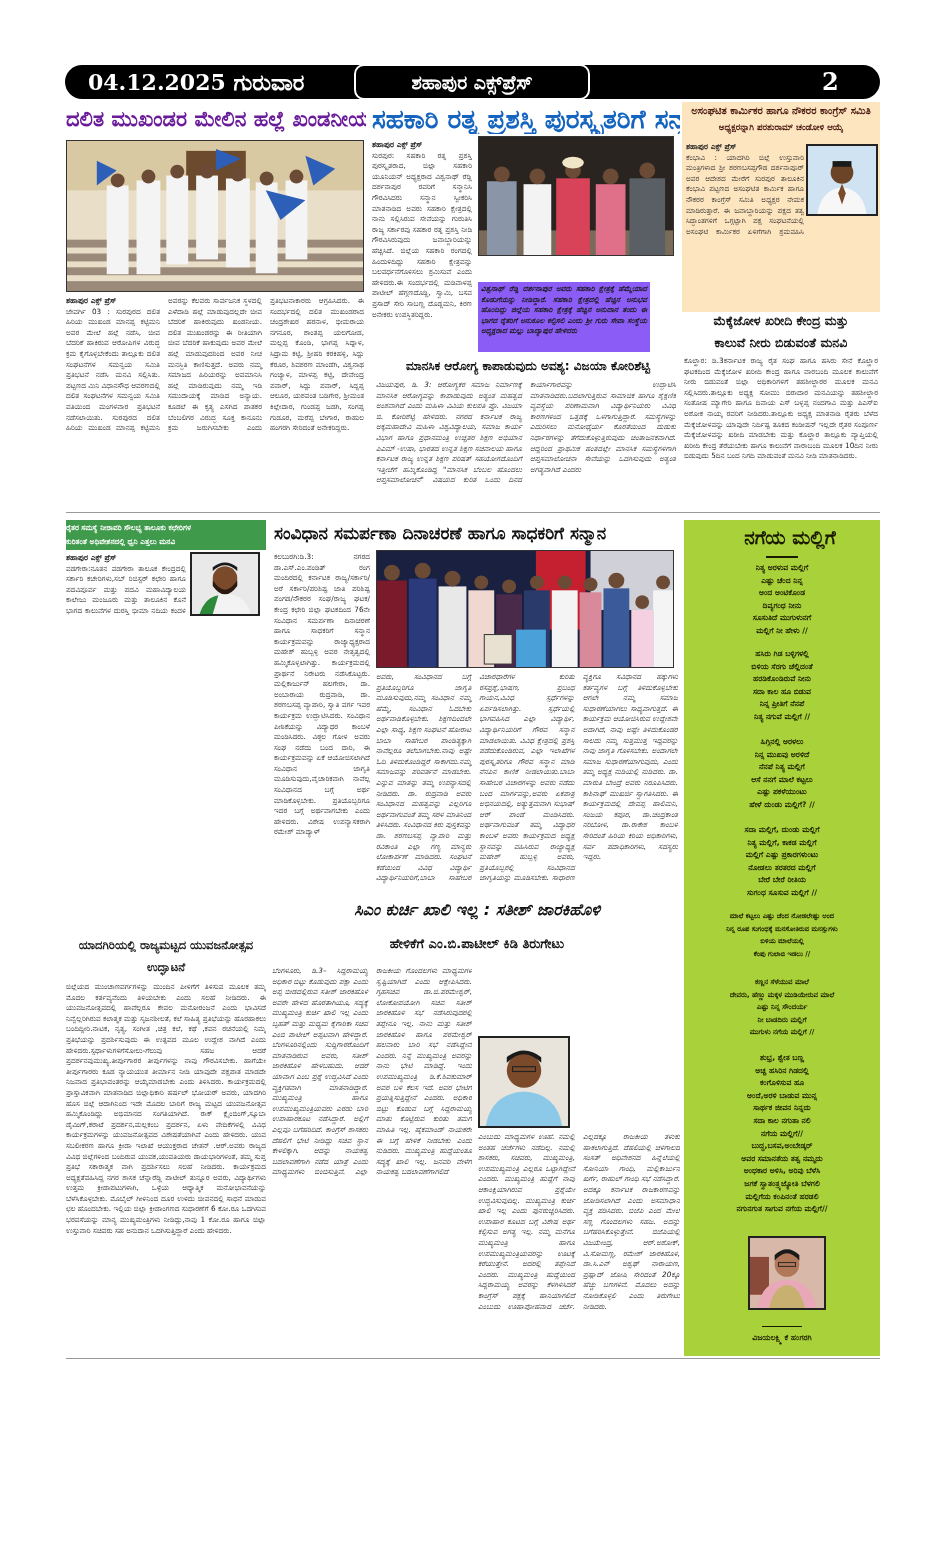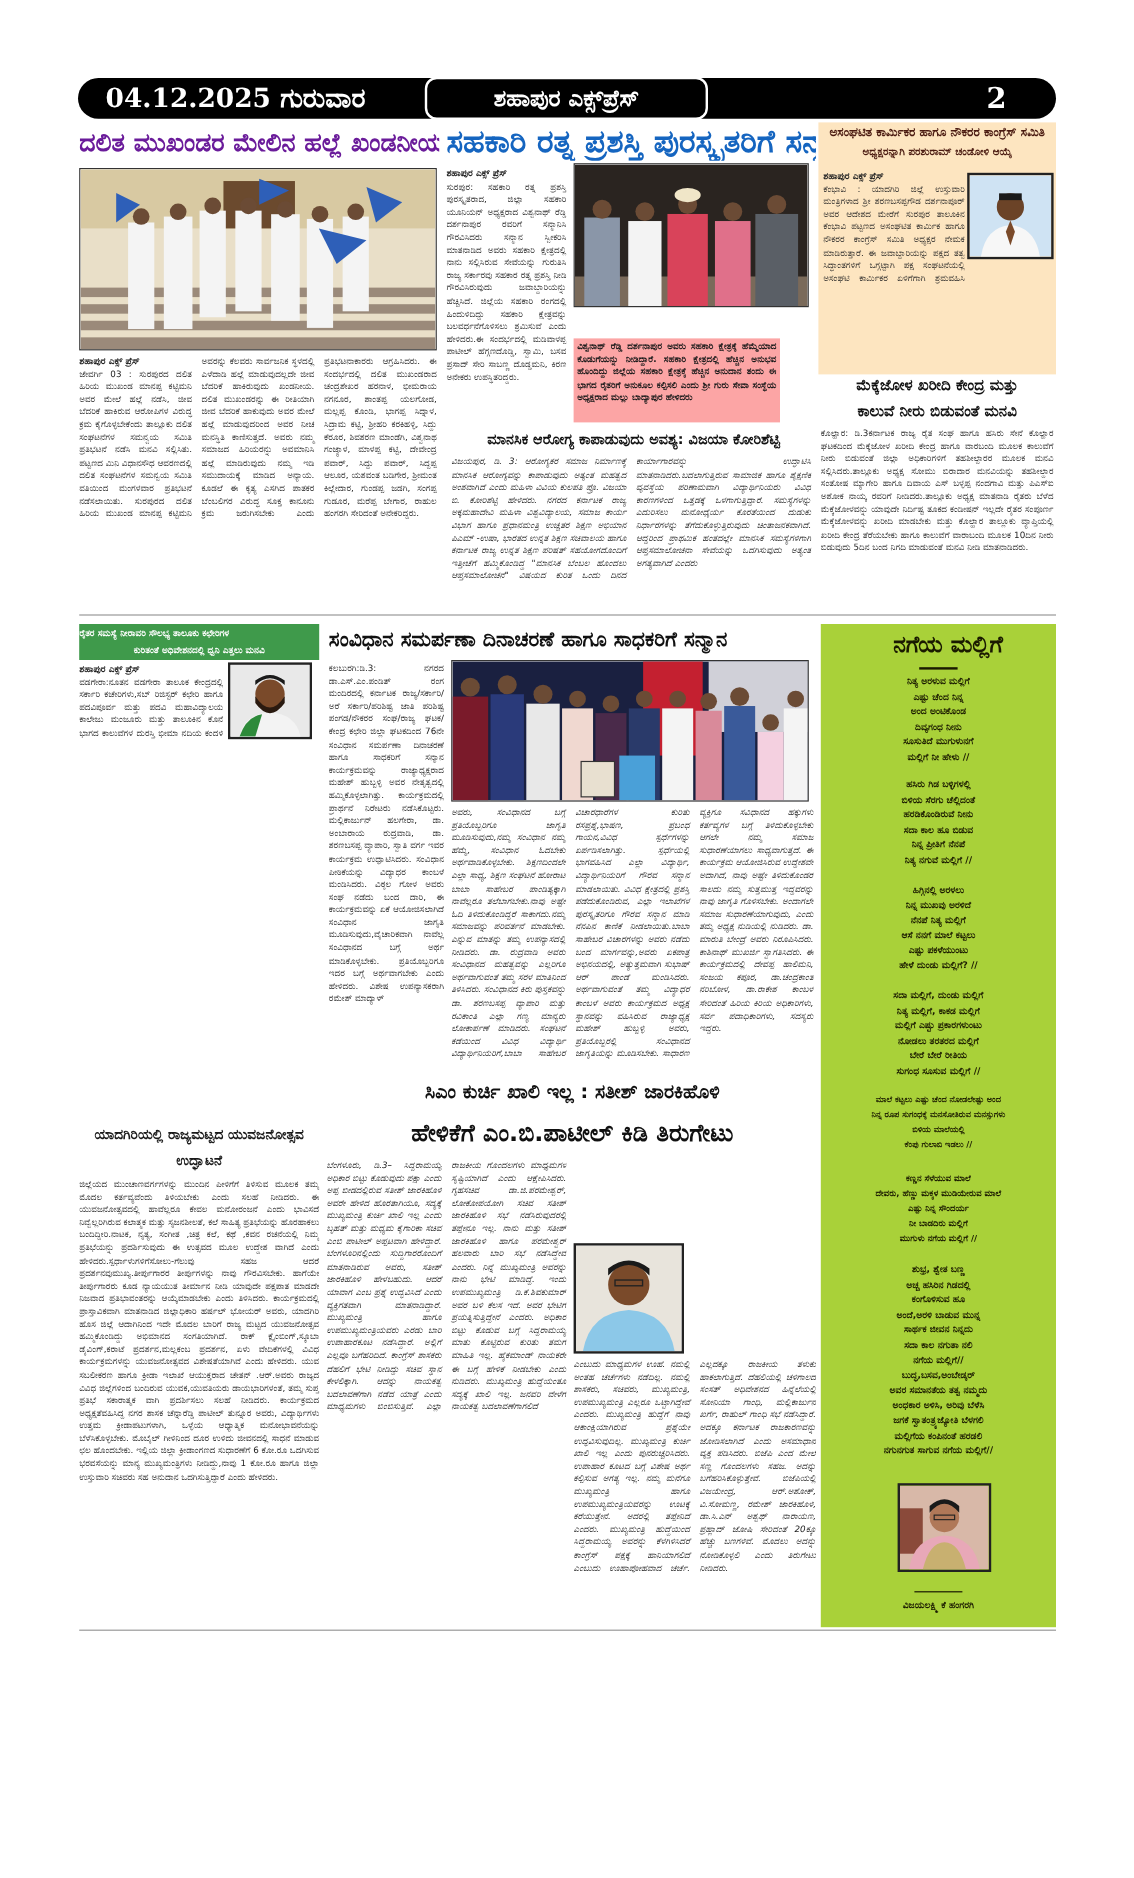--- a/index.html
+++ b/index.html
@@ -93,21 +93,21 @@
         <circle cx="95" cy="34" r="8"></circle>
         <circle cx="133" cy="40" r="8"></circle>
         <circle cx="170" cy="34" r="8"></circle>
       </g>
     <ellipse cx="95" cy="26" rx="11" ry="6" fill="#f0e6c8"></ellipse>
   </svg>
 </div>
 <div class="abs txt" style="left:478px; top:260px; width:196px; height:22px;">
   <span></span>
 </div>
-<div class="abs txt" style="left:478px; top:282px; width:172px; height:70px; background:#fca5a5; font-weight:bold; padding:2px 3px; color:#1a1a1a;">
+<div class="abs txt" style="left:478px; top:282px; width:172px; height:70px; background:#8b5cf6; font-weight:bold; padding:2px 3px; color:#1a1a1a;font-style:italic;">
   <span>ವಿಶ್ವನಾಥ್ ರೆಡ್ಡಿ ದರ್ಶನಾಪುರ ಅವರು ಸಹಕಾರಿ ಕ್ಷೇತ್ರಕ್ಕೆ ಹೆಮ್ಮೆಯಾದ ಕೊಡುಗೆಯನ್ನು ನೀಡಿದ್ದಾರೆ. ಸಹಕಾರಿ ಕ್ಷೇತ್ರದಲ್ಲಿ ಹೆಚ್ಚಿನ ಅನುಭವ ಹೊಂದಿದ್ದು ಜಿಲ್ಲೆಯ ಸಹಕಾರಿ ಕ್ಷೇತ್ರಕ್ಕೆ ಹೆಚ್ಚಿನ ಅನುದಾನ ತಂದು ಈ ಭಾಗದ ರೈತರಿಗೆ ಅನುಕೂಲ ಕಲ್ಪಿಸಲಿ ಎಂದು ಶ್ರೀ ಗುರು ಸೇವಾ ಸಂಸ್ಥೆಯ ಅಧ್ಯಕ್ಷರಾದ ಮಲ್ಲು ಬಾದ್ಯಾಪುರ ಹೇಳಿದರು</span>
 </div>
 
 <div class="abs" style="left:682px; top:102px; width:198px; height:210px; background:#fde5c0;"></div>
 <div class="abs headline" style="left:684px; top:104px; width:194px; font-size:10px; line-height:14px; text-align:center; color:#4a1a10;">ಅಸಂಘಟಿತ ಕಾರ್ಮಿಕರ ಹಾಗೂ ನೌಕರರ ಕಾಂಗ್ರೆಸ್ ಸಮಿತಿ</div>
 <div class="abs headline" style="left:684px; top:118px; width:194px; font-size:8.6px; line-height:18px; text-align:center; color:#4a1a10;">ಅಧ್ಯಕ್ಷರನ್ನಾಗಿ ಪರಶುರಾಮ್ ಚಂಡೋಳಿ ಆಯ್ಕೆ</div>
 <div class="abs photo" style="left:806px; top:144px; width:72px; height:72px; border:2px solid #222;">
   <svg viewBox="0 0 72 72" preserveAspectRatio="none">
     <rect width="72" height="72" fill="#cfe3f3"></rect>
     <path d="M10 72 Q14 46 36 44 Q58 46 62 72 Z" fill="#f7f7f7"></path>
@@ -132,21 +132,21 @@
 
 <div class="abs headline" style="left:376px; top:355px; width:304px; font-size:12px; line-height:22px;text-align:center;">ಮಾನಸಿಕ ಆರೋಗ್ಯ ಕಾಪಾಡುವುದು ಅವಶ್ಯ: ವಿಜಯಾ ಕೋರಿಶೆಟ್ಟಿ</div>
 <div class="abs txt cols2" style="left:376px; top:380px; width:300px; height:128px;">
   <span>ವಿಜಯಪುರ, ಡಿ. 3: ಆರೋಗ್ಯಕರ ಸಮಾಜ ನಿರ್ಮಾಣಕ್ಕೆ ಮಾನಸಿಕ ಆರೋಗ್ಯವನ್ನು ಕಾಪಾಡುವುದು ಅತ್ಯಂತ ಮಹತ್ವದ ಅಂಶವಾಗಿದೆ ಎಂದು ಮಹಿಳಾ ವಿವಿಯ ಕುಲಪತಿ ಪ್ರೊ. ವಿಜಯಾ ಬಿ. ಕೋರಿಶೆಟ್ಟಿ ಹೇಳಿದರು. ನಗರದ ಕರ್ನಾಟಕ ರಾಜ್ಯ ಅಕ್ಕಮಹಾದೇವಿ ಮಹಿಳಾ ವಿಶ್ವವಿದ್ಯಾಲಯ, ಸಮಾಜ ಕಾರ್ಯ ವಿಭಾಗ ಹಾಗೂ ಪ್ರಧಾನಮಂತ್ರಿ ಉಚ್ಚತರ ಶಿಕ್ಷಣ ಅಭಿಯಾನ ಪಿಎಮ್ -ಉಷಾ, ಭಾರತದ ಉನ್ನತ ಶಿಕ್ಷಣ ಸಚಿವಾಲಯ ಹಾಗೂ ಕರ್ನಾಟಕ ರಾಜ್ಯ ಉನ್ನತ ಶಿಕ್ಷಣ ಪರಿಷತ್ ಸಹಯೋಗದೊಂದಿಗೆ ಇತ್ತೀಚೆಗೆ ಹಮ್ಮಿಕೊಂಡಿದ್ದ "ಮಾನಸಿಕ ಬೆಂಬಲ ಹೊಂದಲು ಆಪ್ತಸಮಾಲೋಚನೆ" ವಿಷಯದ ಕುರಿತ ಒಂದು ದಿನದ ಕಾರ್ಯಾಗಾರವನ್ನು ಉದ್ಘಾಟಿಸಿ ಮಾತನಾಡಿದರು.ಬದಲಾಗುತ್ತಿರುವ ಸಾಮಾಜಿಕ ಹಾಗೂ ಶೈಕ್ಷಣಿಕ ವ್ಯವಸ್ಥೆಯ ಪರಿಣಾಮವಾಗಿ ವಿದ್ಯಾರ್ಥಿನಿಯರು ವಿವಿಧ ಕಾರಣಗಳಿಂದ ಒತ್ತಡಕ್ಕೆ ಒಳಗಾಗುತ್ತಿದ್ದಾರೆ. ಸಮಸ್ಯೆಗಳನ್ನು ಎದುರಿಸಲು ಮನೋಧೈರ್ಯ ಕೊರತೆಯಿಂದ ದುಡುಕು ನಿರ್ಧಾರಗಳನ್ನು ತೆಗೆದುಕೊಳ್ಳುತ್ತಿರುವುದು ಚಿಂತಾಜನಕವಾಗಿದೆ. ಆದ್ದರಿಂದ ಪ್ರಾಥಮಿಕ ಹಂತದಲ್ಲೇ ಮಾನಸಿಕ ಸಮಸ್ಯೆಗಳಿಗಾಗಿ ಆಪ್ತಸಮಾಲೋಚನಾ ಸೇವೆಯನ್ನು ಒದಗಿಸುವುದು ಅತ್ಯಂತ ಅಗತ್ಯವಾಗಿದೆ ಎಂದರು</span>
 </div>
 
 <div class="abs rule" style="left:66px; top:512px; width:814px;"></div>
 
 <div class="abs" style="left:66px; top:520px; width:200px; height:30px; background:#3f9a4b;"></div>
 <div class="abs headline" style="left:66px; top:521px; width:200px; font-size:7.4px; line-height:14px; text-align:left; color:#fff;">ರೈತರ ಸಮಸ್ಯೆ ನೀರಾವರಿ ಸೌಲಭ್ಯ ತಾಲೂಕು ಕಛೇರಿಗಳ</div>
-<div class="abs headline" style="left:66px; top:535px; width:200px; font-size:7.4px; line-height:14px; text-align:center; color:#fff;">ಕುರಿತಂತೆ ಅಧಿವೇಶನದಲ್ಲಿ ಧ್ವನಿ ಎತ್ತಲು ಮನವಿ</div>
+<div class="abs headline" style="left:66px; top:535px; width:200px; font-size:7.4px; line-height:14px; color:#fff;">ಕುರಿತಂತೆ ಅಧಿವೇಶನದಲ್ಲಿ ಧ್ವನಿ ಎತ್ತಲು ಮನವಿ</div>
 <div class="abs photo" style="left:190px; top:552px; width:70px; height:64px; border:2px solid #222;">
   <svg viewBox="0 0 70 64" preserveAspectRatio="none">
     <rect width="70" height="64" fill="#e9e9e9"></rect>
     <path d="M8 64 Q12 44 35 42 Q58 44 62 64 Z" fill="#f3f3f3"></path>
     <path d="M8 64 Q14 46 28 44 L22 64 Z" fill="#2d8a3a"></path>
     <circle cx="35" cy="26" r="13" fill="#7a4a2a"></circle>
     <path d="M22 28 Q35 48 48 28 L48 34 Q35 52 22 34 Z" fill="#2a1a10"></path>
     <path d="M22 18 Q35 6 48 18 L48 14 Q35 4 22 14 Z" fill="#1a1a1a"></path>
   </svg>
 </div>
@@ -263,22 +263,22 @@
 </div>
 <div class="abs" style="left:762px; top:1326px; width:40px; height:1px; background:#1a1a00;"></div>
 <div class="abs poem" style="left:686px; top:1332px; width:192px; height:16px;">ವಿಜಯಲಕ್ಷ್ಮಿ ಕೆ ಹಂಗರಗಿ</div>
 
 <div class="abs headline" style="left:66px; top:934px; width:200px; font-size:11.5px; line-height:22px; text-align:center; color:#1a1a1a;">ಯಾದಗಿರಿಯಲ್ಲಿ ರಾಜ್ಯಮಟ್ಟದ ಯುವಜನೋತ್ಸವ</div>
 <div class="abs headline" style="left:66px; top:956px; width:200px; font-size:11.5px; line-height:22px; text-align:center; color:#1a1a1a;">ಉದ್ಘಾಟನೆ</div>
 <div class="abs txt" style="left:66px; top:982px; width:200px; height:372px;">
   <span>ಜಿಲ್ಲೆಯದ ಮುಂಚಾಣವರ್ಗಗಳನ್ನು ಮುಂದಿನ ಪೀಳಿಗೆಗೆ ತಿಳಿಸುವ ಮೂಲಕ ತಮ್ಮ ಮೊದಲ ಕರ್ತವ್ಯವೆಂದು ತಿಳಿಯಬೇಕು ಎಂದು ಸಲಹೆ ನೀಡಿದರು. ಈ ಯುವಜನೋತ್ಸವದಲ್ಲಿ ಹಾವೆಲ್ಲರೂ ಕೇವಲ ಮನೋರಂಜನೆ ಎಂದು ಭಾವಿಸದೆ ನಿವ್ವೆಲ್ಲರಿಗಿರುವ ಕಲಾತ್ಮಕ ಮತ್ತು ಸೃಜನಶೀಲತೆ, ಕಲೆ ಸಾಹಿತ್ಯ ಪ್ರತಿಭೆಯನ್ನು ಹೊರಹಾಕಲು ಬಂದಿದ್ದೀರಿ.ನಾಟಕ, ನೃತ್ಯ, ಸಂಗೀತ ,ಚಿತ್ರ ಕಲೆ, ಕಥೆ ,ಕವನ ರಚನೆಯಲ್ಲಿ ನಿಮ್ಮ ಪ್ರತಿಭೆಯನ್ನು ಪ್ರದರ್ಶಿಸುವುದು ಈ ಉತ್ಸವದ ಮೂಲ ಉದ್ದೇಶ ವಾಗಿದೆ ಎಂದು ಹೇಳಿದರು.ಸ್ಪರ್ಧಾಳುಗಳಿಗೆಸೋಲು-ಗೆಲುವು ಸಹಜ ಆದರೆ ಪ್ರದರ್ಶನವುಮುಖ್ಯ.ತೀರ್ಪುಗಾರರ ತೀರ್ಪುಗಳನ್ನು ನಾವು ಗೌರವಿಸಬೇಕು. ಹಾಗೆಯೇ ತೀರ್ಪುಗಾರರು ಕೂಡ ನ್ಯಾಯಯುತ ತೀರ್ಮಾನ ನೀಡಿ ಯಾವುದೇ ಪಕ್ಷಪಾತ ಮಾಡದೇ ನಿಜವಾದ ಪ್ರತಿಭಾವಂತರನ್ನು ಆಯ್ಕೆಮಾಡಬೇಕು ಎಂದು ತಿಳಿಸಿದರು. ಕಾರ್ಯಕ್ರಮದಲ್ಲಿ ಪ್ರಾಸ್ತಾವಿಕವಾಗಿ ಮಾತನಾಡಿದ ಜಿಲ್ಲಾಧಿಕಾರಿ ಹರ್ಷಲ್ ಭೋಯರ್ ಅವರು, ಯಾದಗಿರಿ ಹೊಸ ಜಿಲ್ಲೆ ಆದಾಗಿನಿಂದ ಇದೇ ಮೊದಲ ಬಾರಿಗೆ ರಾಜ್ಯ ಮಟ್ಟದ ಯುವಜನೋತ್ಸವ ಹಮ್ಮಿಕೊಂಡಿದ್ದು ಅಭಿಮಾನದ ಸಂಗತಿಯಾಗಿದೆ. ರಾಕ್ ಕ್ಲೈಂಬಿಂಗ್,ಸ್ಕೂಬಾ ಡೈವಿಂಗ್,ಕರಾಟೆ ಪ್ರದರ್ಶನ,ಮಲ್ಲಕಂಬ ಪ್ರದರ್ಶನ, ಏಳು ವೇದಿಕೆಗಳಲ್ಲಿ ವಿವಿಧ ಕಾರ್ಯಕ್ರಮಗಳನ್ನು ಯುವಜನೋತ್ಸವದ ವಿಶೇಷತೆಯಾಗಿವೆ ಎಂದು ಹೇಳಿದರು. ಯುವ ಸಬಲೀಕರಣ ಹಾಗೂ ಕ್ರೀಡಾ ಇಲಾಖೆ ಆಯುಕ್ತರಾದ ಚೇತನ್ .ಆರ್.ಅವರು ರಾಜ್ಯದ ವಿವಿಧ ಜಿಲ್ಲೆಗಳಿಂದ ಬಂದಿರುವ ಯುವಕ,ಯುವತಿಯರು ಡಾಯಭಾರಿಗಳಂತೆ, ತಮ್ಮ ಸುಪ್ತ ಪ್ರತಿಭೆ ಸಕಾರಾತ್ಮಕ ವಾಗಿ ಪ್ರದರ್ಶಿಸಲು ಸಲಹೆ ನೀಡಿದರು. ಕಾರ್ಯಕ್ರಮದ ಅಧ್ಯಕ್ಷತೆವಹಿಸಿದ್ದ ನಗರ ಶಾಸಕ ಚೆನ್ನಾರೆಡ್ಡಿ ಪಾಟೀಲ್ ತುನ್ನೂರ ಅವರು, ವಿದ್ಯಾರ್ಥಿಗಳು ಉತ್ತಮ ಕ್ರೀಡಾಪಟುಗಳಾಗಿ, ಒಳ್ಳೆಯ ಆಧ್ಯಾತ್ಮಿಕ ಮನೋಭಾವನೆಯನ್ನು ಬೆಳೆಸಿಕೊಳ್ಳಬೇಕು. ಮೊಬೈಲ್ ಗೀಳಿನಿಂದ ದೂರ ಉಳಿದು ಜೀವನದಲ್ಲಿ ಸಾಧನೆ ಮಾಡುವ ಛಲ ಹೊಂದಬೇಕು. ಇಲ್ಲಿಯ ಜಿಲ್ಲಾ ಕ್ರೀಡಾಂಗಣದ ಸುಧಾರಣೆಗೆ 6 ಕೋ.ರೂ ಒದಗಿಸುವ ಭರವಸೆಯನ್ನು ಮಾನ್ಯ ಮುಖ್ಯಮಂತ್ರಿಗಳು ನೀಡಿದ್ದು,ನಾವು 1 ಕೋ.ರೂ ಹಾಗೂ ಜಿಲ್ಲಾ ಉಸ್ತುವಾರಿ ಸಚಿವರು ಸಹ ಅನುದಾನ ಒದಗಿಸುತ್ತಿದ್ದಾರೆ ಎಂದು ಹೇಳಿದರು.</span>
 </div>
 
-<div class="abs headline" style="left:272px; top:894px; width:410px; font-size:16px; line-height:32px; text-align:center;">ಸಿಎಂ ಕುರ್ಚಿ ಖಾಲಿ ಇಲ್ಲ : ಸತೀಶ್ ಜಾರಕಿಹೊಳಿ</div>
-<div class="abs headline" style="left:272px; top:928px; width:410px; font-size:20px; line-height:32px; text-align:center;">ಹೇಳಿಕೆಗೆ ಎಂ.ಬಿ.ಪಾಟೀಲ್ ಕಿಡಿ ತಿರುಗೇಟು</div>
+<div class="abs headline" style="left:272px; top:894px; width:410px; font-size:16px; line-height:32px; text-align:center;font-style:italic;">ಸಿಎಂ ಕುರ್ಚಿ ಖಾಲಿ ಇಲ್ಲ : ಸತೀಶ್ ಜಾರಕಿಹೊಳಿ</div>
+<div class="abs headline" style="left:272px; top:928px; width:410px; font-size:13px; line-height:32px; text-align:center;">ಹೇಳಿಕೆಗೆ ಎಂ.ಬಿ.ಪಾಟೀಲ್ ಕಿಡಿ ತಿರುಗೇಟು</div>
 <div class="abs txt cols2" style="left:272px; top:966px; width:200px; height:390px;">
   <span>ಬೆಂಗಳೂರು, ಡಿ.3– ಸಿದ್ದರಾಮಯ್ಯ ಅಧಿಕಾರ ಬಿಟ್ಟು ಕೊಡುವುದು ಪಕ್ಷಾ ಎಂದು ಅಪ್ಪ ಬೀಡದಲ್ಲಿರುವ ಸತೀಶ್ ಜಾರಕಿಹೊಳಿ ಅವರೇ ಹೇಳಿದ ಹೊರತಾಗಿಯೂ, ಸದ್ಯಕ್ಕೆ ಮುಖ್ಯಮಂತ್ರಿ ಕುರ್ಚಿ ಖಾಲಿ ಇಲ್ಲ ಎಂದು ಬೃಹತ್ ಮತ್ತು ಮಧ್ಯಮ ಕೈಗಾರಿಕಾ ಸಚಿವ ಎಂಬಿ ಪಾಟೀಲ್ ಅಪ್ಪಟವಾಗಿ ಹೇಳಿದ್ದಾರೆ. ಬೆಂಗಳೂರಿನಲ್ಲಿಂದು ಸುದ್ದಿಗಾರರೊಂದಿಗೆ ಮಾತನಾಡಿರುವ ಅವರು, ಸತೀಶ್ ಜಾರಕಿಹೊಳಿ ಹೇಳಬಹುದು. ಆದರೆ ಯಾವಾಗ ಎಂಬ ಪ್ರಶ್ನೆ ಉದ್ಭವಿಸಿದೆ ಎಂದು ವ್ಯಕ್ತಿಗತವಾಗಿ ಮಾತನಾಡಿದ್ದಾರೆ. ಮುಖ್ಯಮಂತ್ರಿ ಹಾಗೂ ಉಪಮುಖ್ಯಮಂತ್ರಿಯವರು ಎರಡು ಬಾರಿ ಉಪಾಹಾರಕೂಟ ನಡೆಸಿದ್ದಾರೆ. ಅಲ್ಲಿಗೆ ಎಲ್ಲವೂ ಬಗೆಹರಿದಿದೆ. ಕಾಂಗ್ರೆಸ್ ಶಾಸಕರು ದೆಹಲಿಗೆ ಭೇಟಿ ನೀಡಿದ್ದು ಸಚಿವ ಸ್ಥಾನ ಕೇಳಲಿಕ್ಕಾಗಿ. ಆದನ್ನು ನಾಯಕತ್ವ ಬದಲಾವಣೆಗಾಗಿ ನಡೆದ ಯಾತ್ರೆ ಎಂದು ಮಾಧ್ಯಮಗಳು ಬಿಂಬಿಸುತ್ತಿವೆ. ಎಲ್ಲಾ ರಾಜಕೀಯ ಗೊಂದಲಗಳು ಮಾಧ್ಯಮಗಳ ಸೃಷ್ಟಿಯಾಗಿದೆ ಎಂದು ಆಕ್ಷೇಪಿಸಿದರು. ಗೃಹಸಚಿವ ಡಾ.ಜಿ.ಪರಮೇಶ್ವರ್, ಲೋಕೋಪಯೋಗಿ ಸಚಿವ ಸತೀಶ್ ಜಾರಕಿಹೊಳಿ ಸಭೆ ನಡೆಸಿರುವುದರಲ್ಲಿ ತಪ್ಪೇನೂ ಇಲ್ಲ. ನಾನು ಮತ್ತು ಸತೀಶ್ ಜಾರಕಿಹೊಳಿ ಹಾಗೂ ಪರಮೇಶ್ವರ್ ಹಲವಾರು ಬಾರಿ ಸಭೆ ನಡೆಸಿದ್ದೇವೆ ಎಂದರು. ನಿನ್ನೆ ಮುಖ್ಯಮಂತ್ರಿ ಅವರನ್ನು ನಾನು ಭೇಟಿ ಮಾಡಿದ್ದೆ. ಇಂದು ಉಪಮುಖ್ಯಮಂತ್ರಿ ಡಿ.ಕೆ.ಶಿವಕುಮಾರ್ ಅವರ ಬಳಿ ಕೆಲಸ ಇದೆ. ಅವರ ಭೇಟಿಗೆ ಪ್ರಯತ್ನಿಸುತ್ತಿದ್ದೇನೆ ಎಂದರು. ಅಧಿಕಾರ ಬಿಟ್ಟು ಕೊಡುವ ಬಗ್ಗೆ ಸಿದ್ದರಾಮಯ್ಯ ಮಾತು ಕೊಟ್ಟಿರುವ ಕುರಿತು ತಮಗೆ ಮಾಹಿತಿ ಇಲ್ಲ. ಹೈಕಮಾಂಡ್ ನಾಯಕರೇ ಈ ಬಗ್ಗೆ ಹೇಳಿಕೆ ನೀಡಬೇಕು ಎಂದು ನುಡಿದರು. ಮುಖ್ಯಮಂತ್ರಿ ಹುದ್ದೆಯಂತೂ ಸದ್ಯಕ್ಕೆ ಖಾಲಿ ಇಲ್ಲ. ಜನವರಿ ವೇಳೆಗೆ ನಾಯಕತ್ವ ಬದಲಾವಣೆಗಾಗಲಿದೆ</span>
 </div>
 <div class="abs photo" style="left:478px; top:1036px; width:92px; height:92px; border:2px solid #222;">
   <svg viewBox="0 0 92 92" preserveAspectRatio="none">
     <rect width="92" height="92" fill="#e8e4dc"></rect>
     <path d="M6 92 Q12 58 46 56 Q80 58 86 92 Z" fill="#8cc8e8"></path>
     <circle cx="46" cy="34" r="18" fill="#7a4a2a"></circle>
     <path d="M28 26 Q46 8 64 26 L64 20 Q46 6 28 20 Z" fill="#1a1a1a"></path>
     <rect x="34" y="30" width="24" height="5" fill="none" stroke="#222" stroke-width="1.2"></rect>

